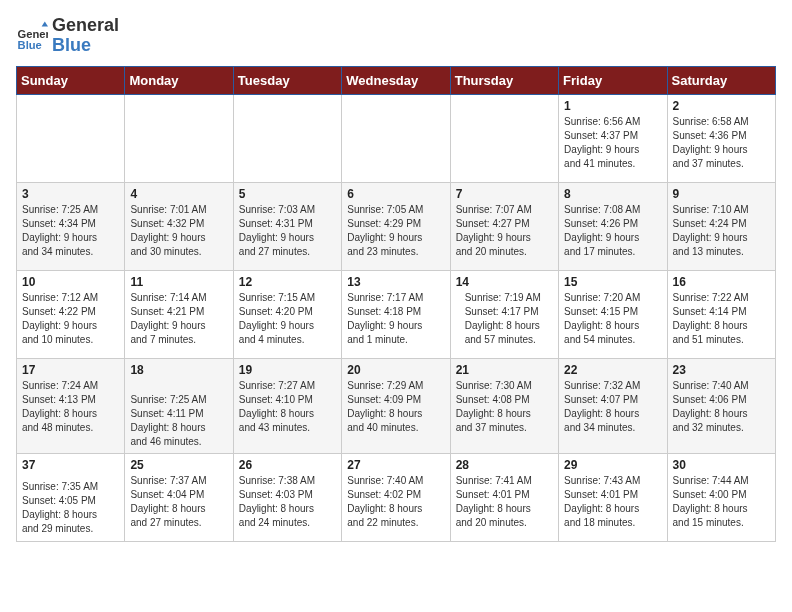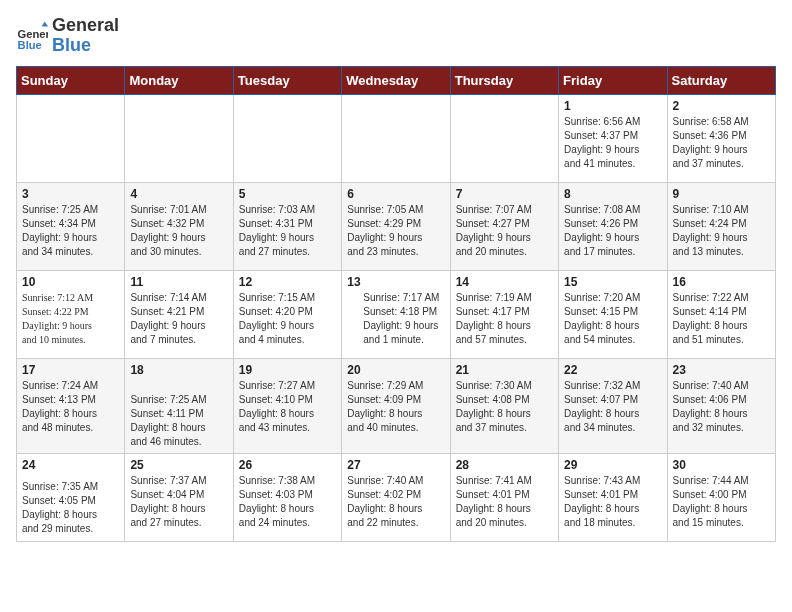--- a/index.html
+++ b/index.html
@@ -186,49 +186,49 @@
           <div class="day-num">9</div>
           <div class="day-info" style="white-space: pre-line;">Sunrise: 7:10 AM
 Sunset: 4:24 PM
 Daylight: 9 hours
 and 13 minutes.</div>
         </td>
       </tr>
       <tr>
         <td>
           <div class="day-num">10</div>
-          <div class="day-info" style="white-space: pre-line; font-family: Liberation Serif, serif;">Sunrise: 7:12 AM
+          <div class="day-info" style="white-space: pre-line;">Sunrise: 7:12 AM
 Sunset: 4:22 PM
 Daylight: 9 hours
 and 10 minutes.</div>
         </td>
         <td>
           <div class="day-num">11</div>
           <div class="day-info" style="white-space: pre-line;">Sunrise: 7:14 AM
 Sunset: 4:21 PM
 Daylight: 9 hours
 and 7 minutes.</div>
         </td>
         <td>
           <div class="day-num">12</div>
           <div class="day-info" style="white-space: pre-line;">Sunrise: 7:15 AM
 Sunset: 4:20 PM
 Daylight: 9 hours
 and 4 minutes.</div>
         </td>
         <td>
           <div class="day-num">13</div>
-          <div class="day-info" style="white-space: pre-line; margin-left: 16px;">Sunrise: 7:17 AM
+          <div class="day-info" style="white-space: pre-line;">Sunrise: 7:17 AM
 Sunset: 4:18 PM
 Daylight: 9 hours
 and 1 minute.</div>
         </td>
         <td>
           <div class="day-num">14</div>
-          <div class="day-info" style="white-space: pre-line;">Sunrise: 7:19 AM
+          <div class="day-info" style="white-space: pre-line; margin-left: 9px;">Sunrise: 7:19 AM
 Sunset: 4:17 PM
 Daylight: 8 hours
 and 57 minutes.</div>
         </td>
         <td>
           <div class="day-num">15</div>
           <div class="day-info" style="white-space: pre-line;">Sunrise: 7:20 AM
 Sunset: 4:15 PM
 Daylight: 8 hours
 and 54 minutes.</div>
@@ -287,21 +287,21 @@
         <td>
           <div class="day-num">23</div>
           <div class="day-info" style="white-space: pre-line;">Sunrise: 7:40 AM
 Sunset: 4:06 PM
 Daylight: 8 hours
 and 32 minutes.</div>
         </td>
       </tr>
       <tr>
         <td>
-          <div class="day-num">24</div>
+          <div class="day-num">37</div>
           <div class="day-info" style="white-space: pre-line; margin-top: 8px;">Sunrise: 7:35 AM
 Sunset: 4:05 PM
 Daylight: 8 hours
 and 29 minutes.</div>
         </td>
         <td>
           <div class="day-num">25</div>
           <div class="day-info" style="white-space: pre-line;">Sunrise: 7:37 AM
 Sunset: 4:04 PM
 Daylight: 8 hours

